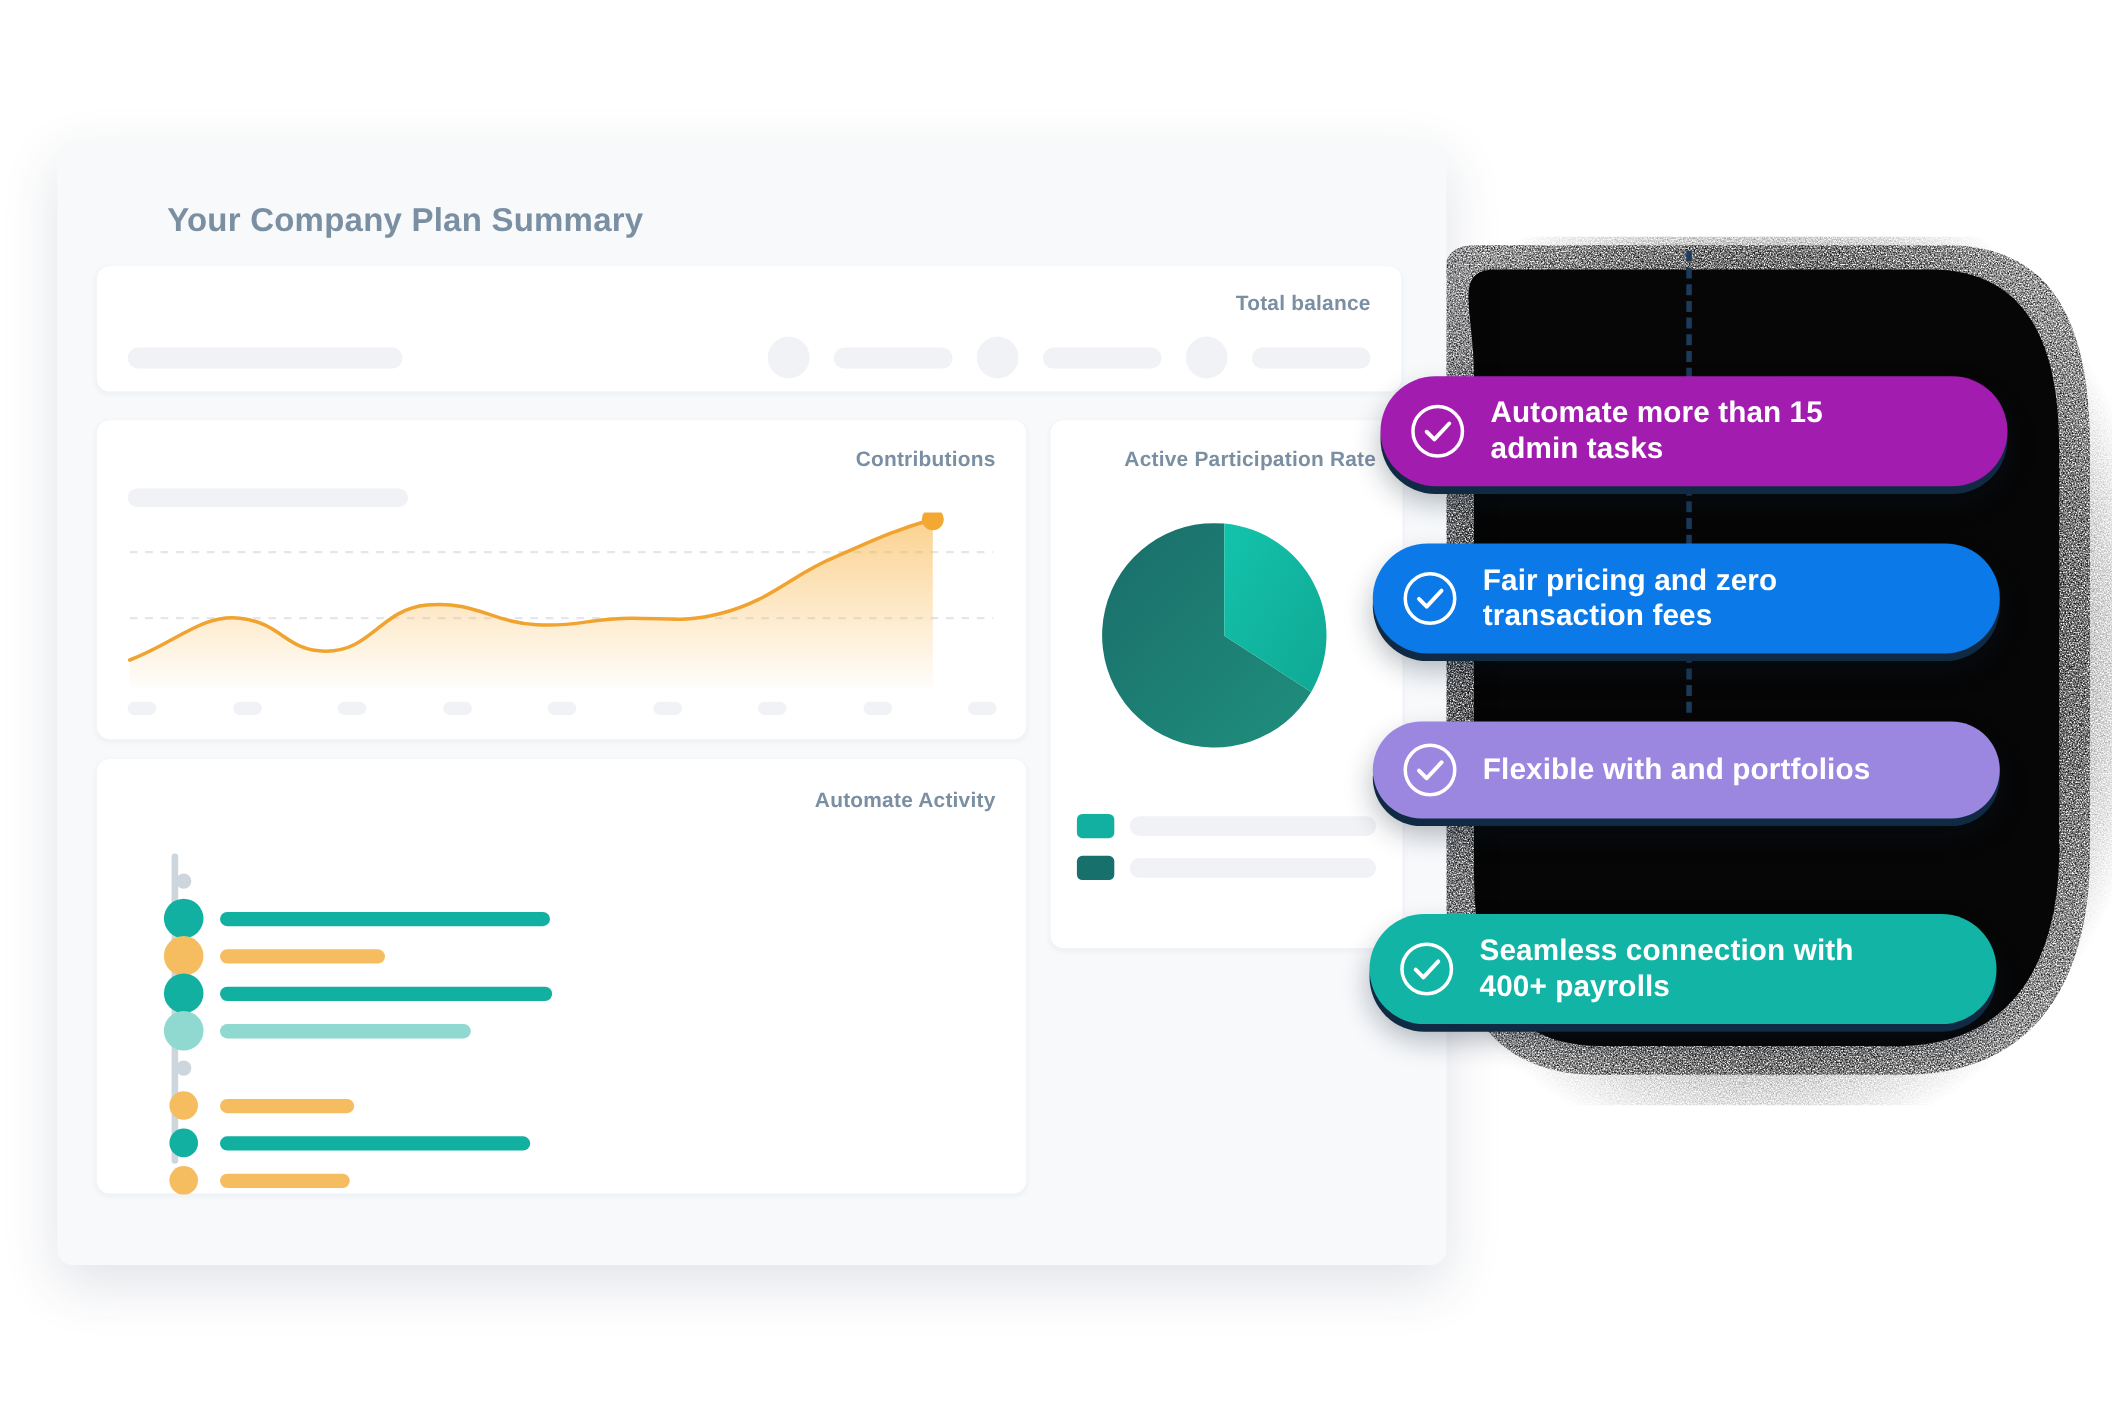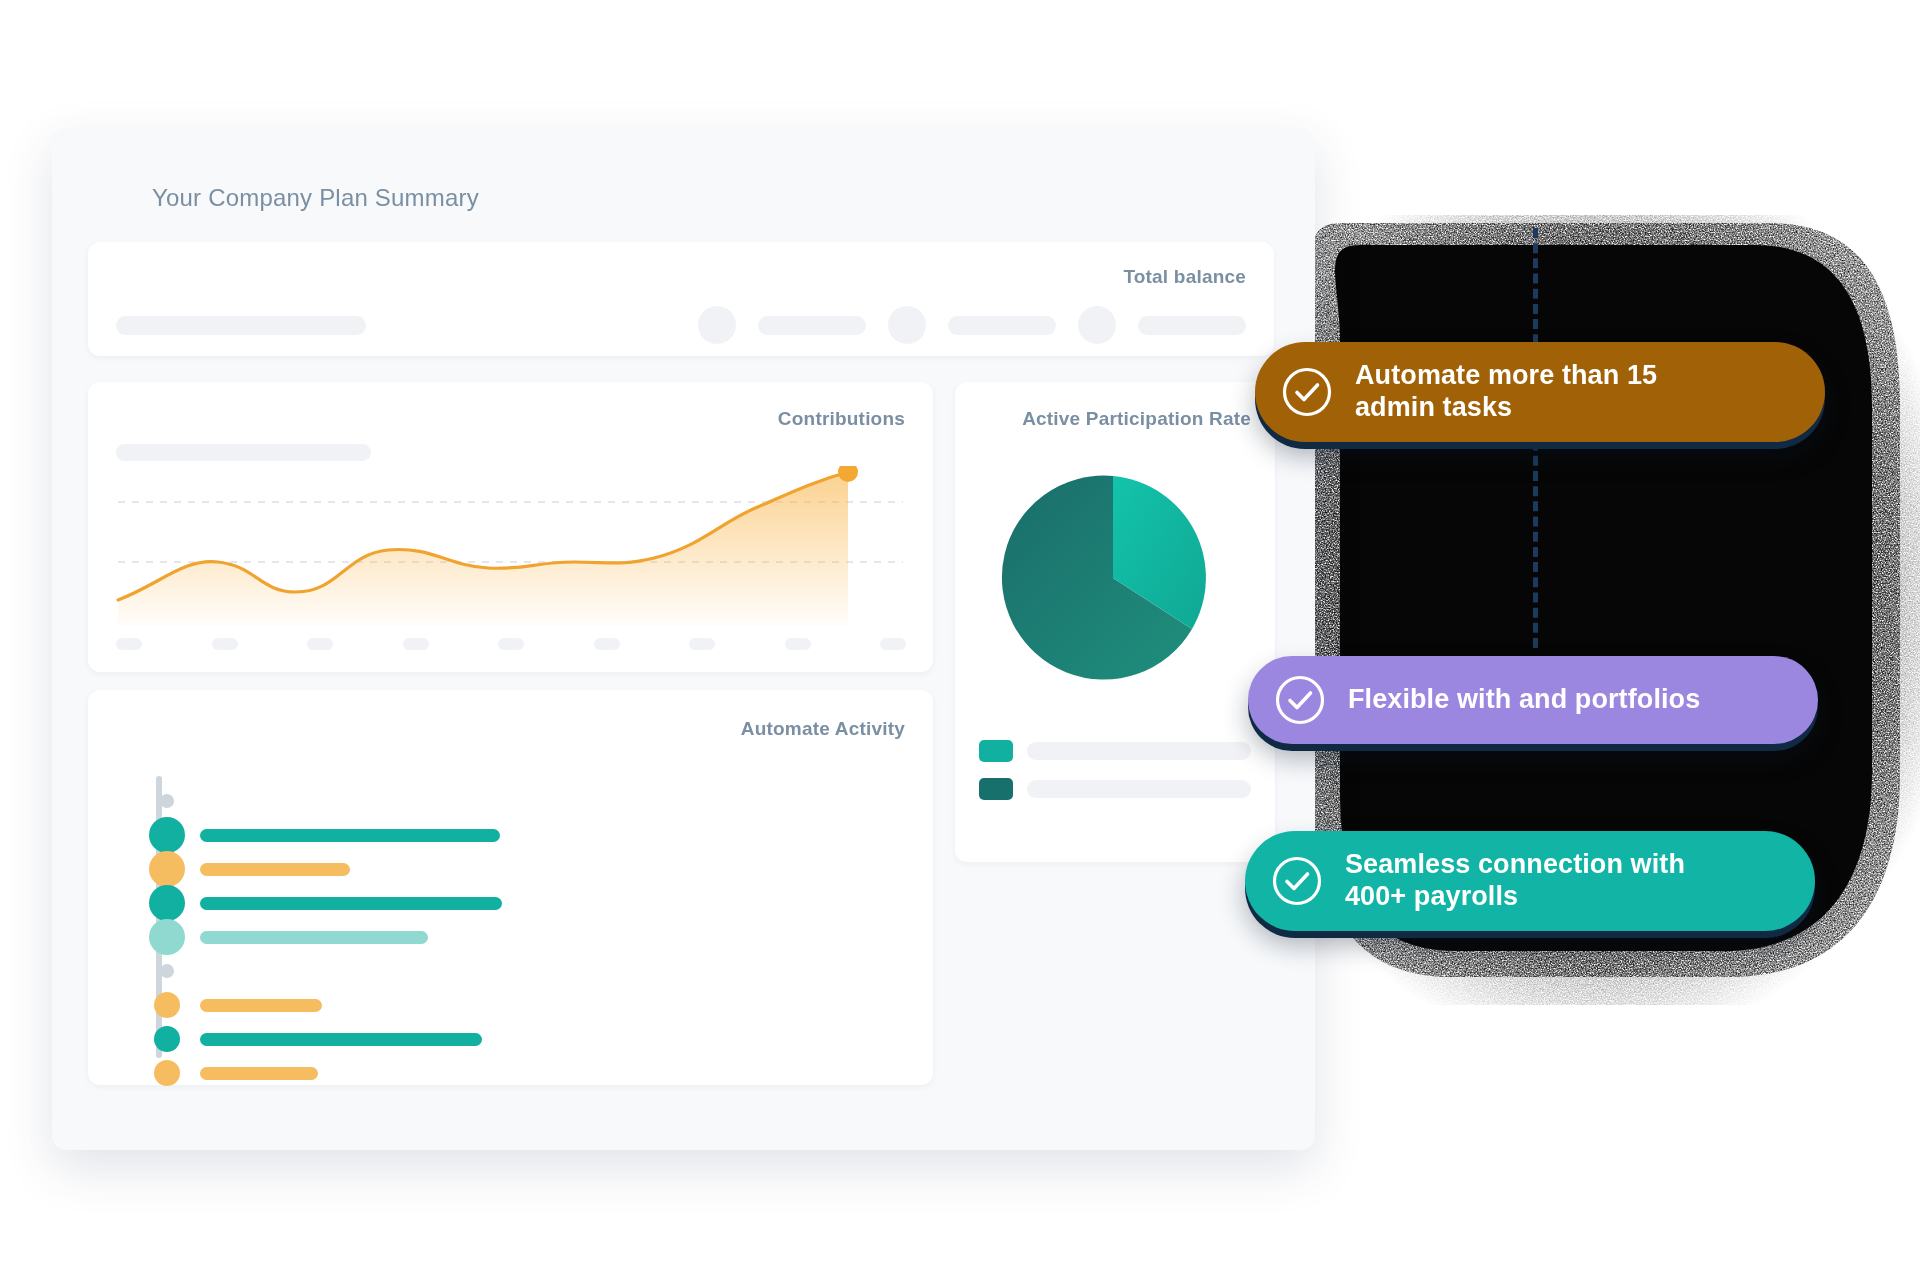--- a/index.html
+++ b/index.html
@@ -32,22 +32,22 @@
   .dashboard {
     position: absolute;
     left: 52px; top: 128px;
     width: 1263px; height: 1022px;
     background: #f7f9fb;
     border-radius: 14px;
     box-shadow: 0 18px 50px rgba(40,60,90,0.14);
     padding: 28px 32px 34px 32px;
   }
   .dash-title {
-    font-size: 24px;
-    font-weight: normal;
+    font-size: 30px;
+    font-weight: bold;
     color: #7b8fa3;
     letter-spacing: .2px;
     margin: 28px 0 0 68px;
   }
 
   .panel {
     background: #ffffff;
     border-radius: 12px;
     box-shadow: 0 2px 6px rgba(40,60,90,0.05);
     text-align: right;
@@ -337,31 +337,41 @@
             <div class="legend-bar sk"></div>
           </div>
           <div class="legend-row">
             <div class="legend-swatch" style="background: rgb(23, 112, 107);"></div>
             <div class="legend-bar sk"></div>
           </div>
         </div>
     </div>
   </div>
 
-  <div class="pill" id="pill-0" style="background: #a16207;">
+  <div class="pill" id="pill-0" style="background: #a21caf;">
     <span class="check-icon">
       <svg viewBox="0 0 52 52">
           <circle cx="26" cy="26" r="22.5" fill="none" stroke="#fff" stroke-width="3.2"></circle>
       <path d="M16 26.5 L23 33.5 L36.5 19" fill="none" stroke="#fff" stroke-width="3.6" stroke-linecap="round" stroke-linejoin="round"></path>
         </svg>
     </span>
     <span class="pill-text">Automate more than 15
 admin tasks</span>
   </div>
 
+  <div class="pill" id="pill-1" style="background: rgb(11, 121, 232);">
+    <span class="check-icon">
+      <svg viewBox="0 0 52 52">
+          <circle cx="26" cy="26" r="22.5" fill="none" stroke="#fff" stroke-width="3.2"></circle>
+      <path d="M16 26.5 L23 33.5 L36.5 19" fill="none" stroke="#fff" stroke-width="3.6" stroke-linecap="round" stroke-linejoin="round"></path>
+        </svg>
+    </span>
+    <span class="pill-text">Fair pricing and zero
+transaction fees</span>
+  </div>
 
   <div class="pill" id="pill-2" style="background: rgb(155, 134, 224);">
     <span class="check-icon">
       <svg viewBox="0 0 52 52">
           <circle cx="26" cy="26" r="22.5" fill="none" stroke="#fff" stroke-width="3.2"></circle>
       <path d="M16 26.5 L23 33.5 L36.5 19" fill="none" stroke="#fff" stroke-width="3.6" stroke-linecap="round" stroke-linejoin="round"></path>
         </svg>
     </span>
     <span class="pill-text">Flexible with and portfolios</span>
   </div>

